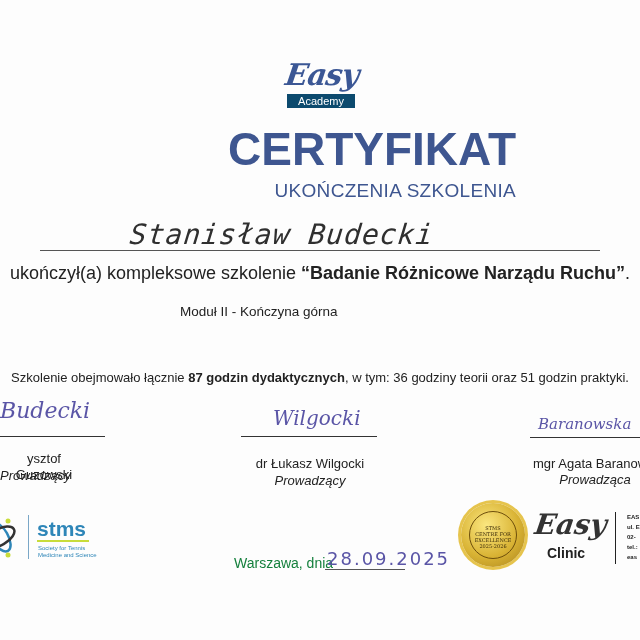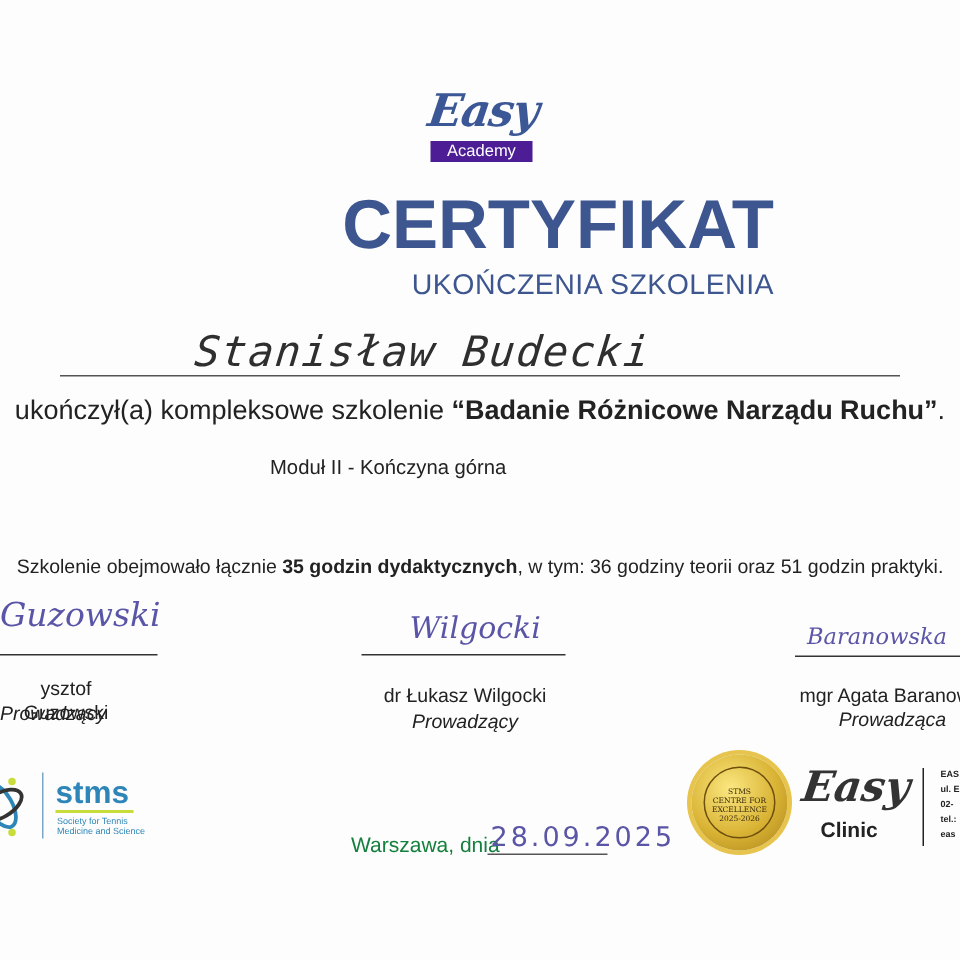--- a/index.html
+++ b/index.html
@@ -2,21 +2,21 @@
 <html><head>
 <meta charset="utf-8">
 <style>
   html, body { margin:0; padding:0; }
   body { width:640px; height:640px; background:#fdfdfd; position:relative; overflow:hidden; font-family:"Liberation Sans", sans-serif; color:#1f1f1f; }
   .abs { position:absolute; }
   .center { left:0; width:516px; text-align:right; }
 
   
   .logo-easy { left:282px; top:60px; width:80px; text-align:center; font-family:"DejaVu Serif", serif; font-style:italic; font-weight:bold; font-size:30px; color:#3b5795; line-height:30px; letter-spacing:-1px; transform:skewX(-8deg); }
-  .logo-academy { left:287px; top:94px; width:68px; height:14px; background:#4c1d95; color:#fff; font-size:11px; line-height:14px; text-align:center; }
+  .logo-academy { left:287px; top:94px; width:68px; height:14px; background:#0c4a6e; color:#fff; font-size:11px; line-height:14px; text-align:center; }
 
   .title { top:124px; font-family:"Liberation Sans", sans-serif; font-weight:bold; font-size:46px; line-height:50px; color:#3e5690; letter-spacing:0px; }
   .subtitle { top:180px; font-size:19px; line-height:22px; color:#3e5690; letter-spacing:0.3px; }
 
   .name { left:130px; top:218px; width:320px; font-family:"DejaVu Sans Mono", monospace; font-style:italic; font-size:28px; line-height:34px; color:#2f2f2f; letter-spacing:1px; transform:skewX(-6deg); }
   .name-line { left:40px; top:250px; width:560px; height:1px; background:#555; }
 
   .completed { left:0; width:640px; top:262px; text-align:center; font-size:18px; line-height:22px; color:#222; }
   .completed b { font-weight:bold; }
 
@@ -60,24 +60,24 @@
 
 <div class="abs completed">
   <span>ukończył(a) kompleksowe szkolenie </span><b>“Badanie Różnicowe Narządu Ruchu”</b><span>.</span>
 </div>
 
 <div class="abs modules">
   <div>Moduł II - Kończyna górna</div>
 </div>
 
 <div class="abs hours">
-  <span>Szkolenie obejmowało łącznie </span><b>35 godzin dydaktycznych</b><span>, w tym: 36 godziny teorii oraz 51 godzin praktyki.</span>
+  <span>Szkolenie obejmowało łącznie </span><b>87 godzin dydaktycznych</b><span>, w tym: 36 godziny teorii oraz 51 godzin praktyki.</span>
 </div>
 
-<div class="abs sig" style="left:0px; top:398px; font-size:22px;">Guzowski</div>
+<div class="abs sig" style="left:0px; top:398px; font-size:22px;">Budecki</div>
 <div class="abs sig-line" style="left:0px; top:436px; width:105px;"></div>
 <div class="abs person" style="left:0; top:451px; width:88px;">ysztof Guzowski</div>
 <div class="abs role" style="left:0; top:468px; width:62px;">Prowadzący</div>
 
 <div class="abs sig" style="left:245px; top:406px; font-size:20px;margin-left:28px;">Wilgocki</div>
 <div class="abs sig-line" style="left:241px; top:436px; width:136px;"></div>
 <div class="abs person" style="left:230px; top:456px; width:160px;">dr Łukasz Wilgocki</div>
 <div class="abs role" style="left:230px; top:473px; width:160px;">Prowadzący</div>
 
 <div class="abs sig" style="left:538px; top:415px; font-size:15px;">Baranowska</div>

